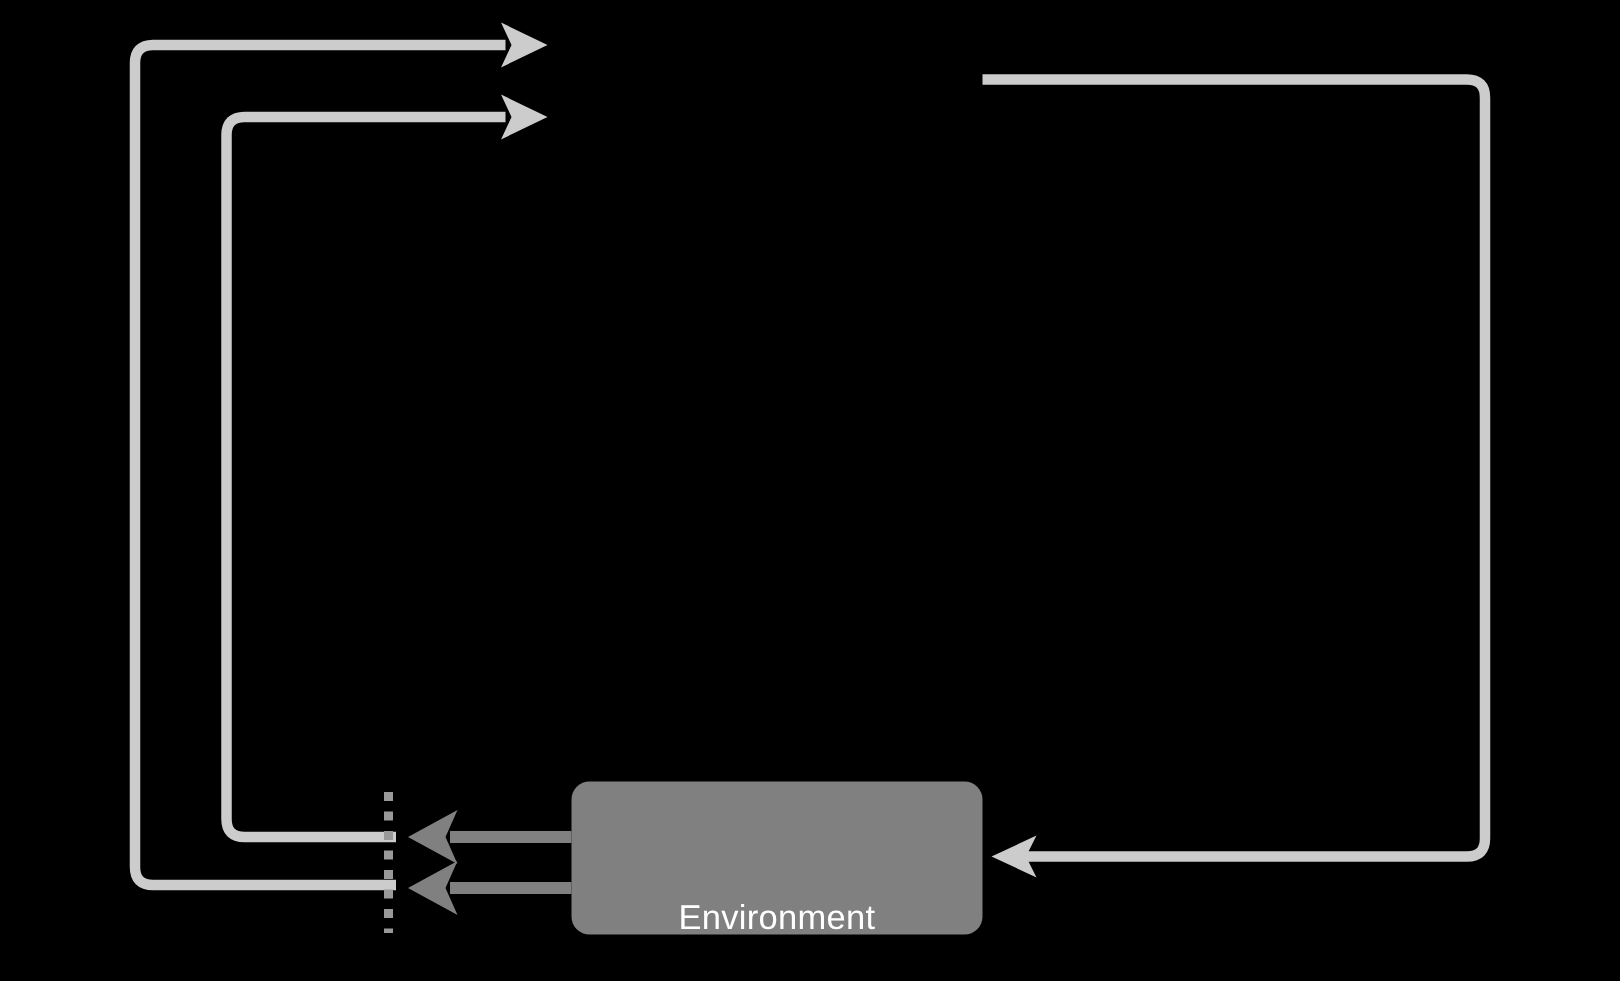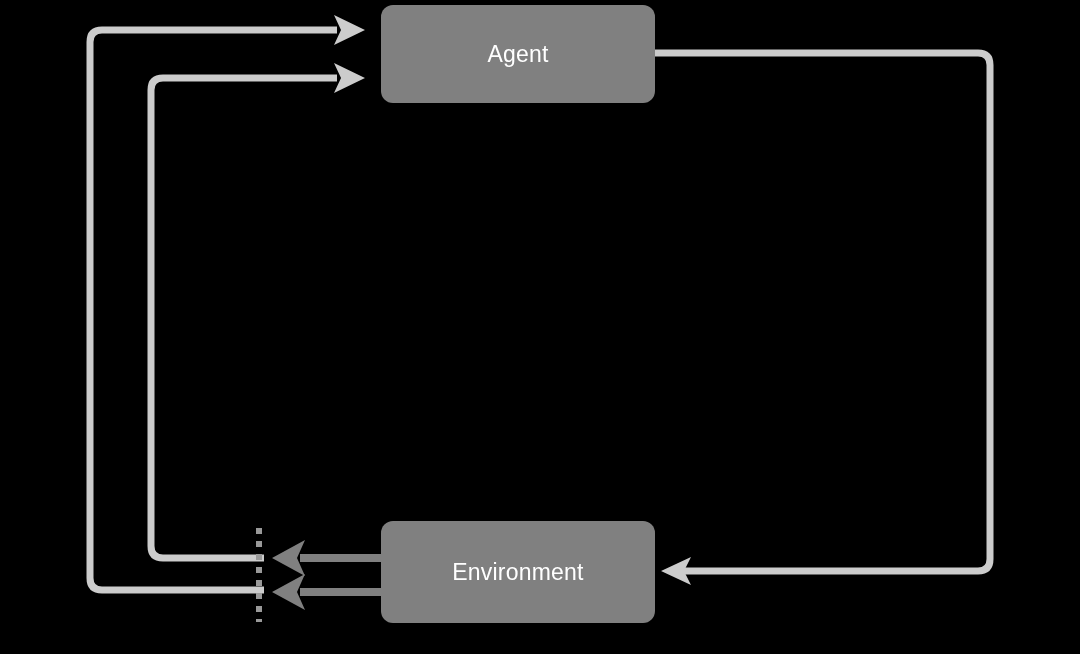--- a/index.html
+++ b/index.html
@@ -83,21 +83,18 @@
 
     <g>
       <line x1="381" y1="592" x2="300" y2="592" stroke="#808080" stroke-width="8" stroke-linecap="butt"></line>
       <polygon points="272,592 305,574 297,592 305,610" fill="#808080"></polygon>
     </g>
 
     <line x1="259" y1="528" x2="259" y2="622" stroke="#999999" stroke-width="6" stroke-dasharray="6 7" stroke-linecap="butt"></line>
 
   </svg>
 
-  <div class="node-box" id="agent-node" style="background:#808080;">
-    <span class="node-label">Agent</span>
-  </div>
 
-  <div class="node-box" id="environment-node" style="background:#808080;">
+  <div class="node-box" id="environment-node" style="background:#808080;align-items:flex-end;">
     <span class="node-label">Environment</span>
   </div>
 
 </div>
 
 </body></html>

